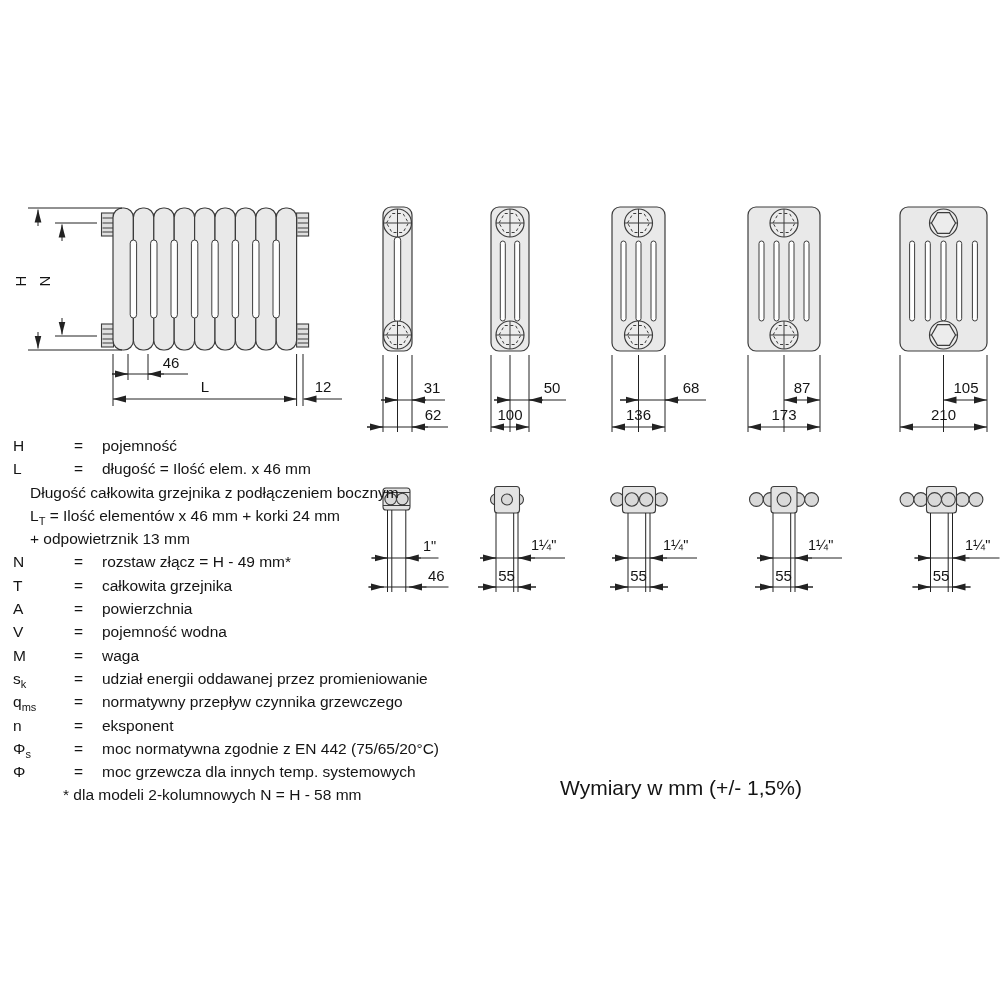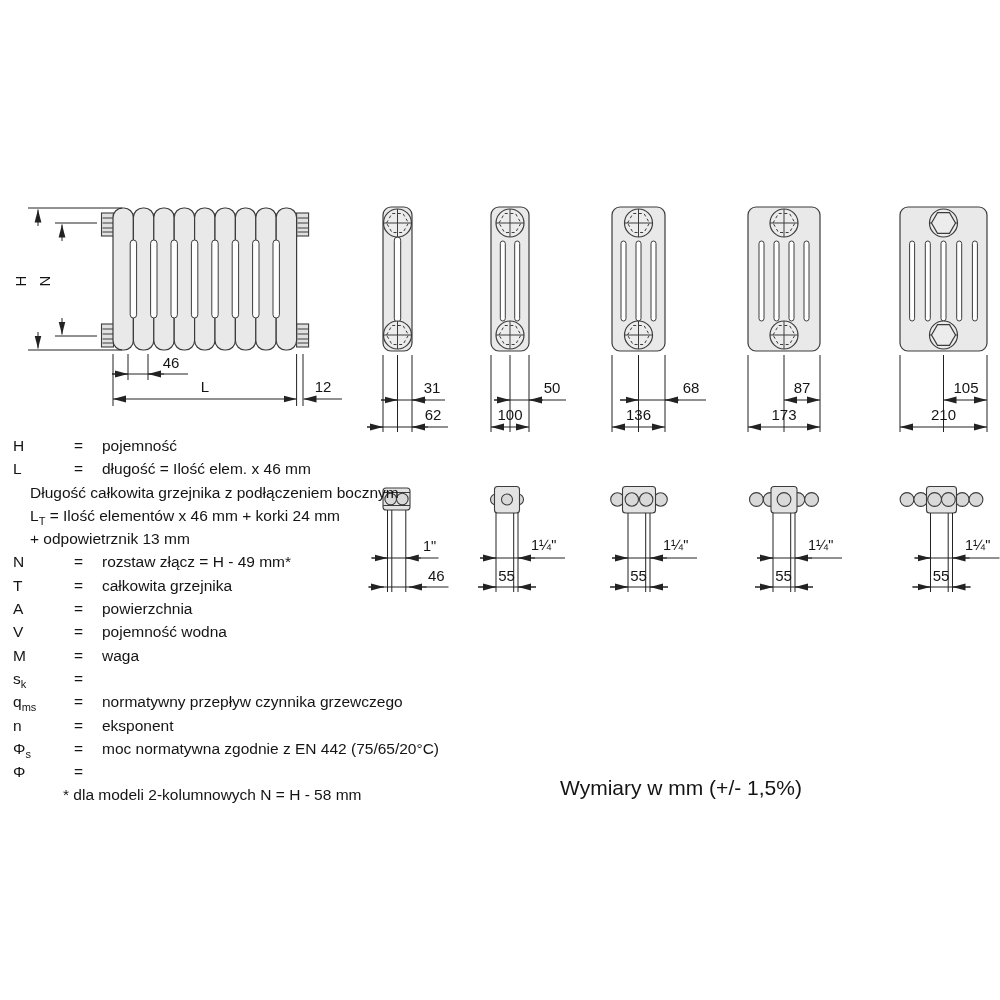--- a/index.html
+++ b/index.html
@@ -340,39 +340,41 @@
       <span class="desc">pojemność wodna</span>
     </div>
     <div class="lrow">
       <span class="sym"><span>M</span><sub class="lsub"></sub></span>
       <span class="eq">=</span>
       <span class="desc">waga</span>
     </div>
     <div class="lrow">
       <span class="sym"><span>s</span><sub class="lsub">k</sub></span>
       <span class="eq">=</span>
+      <span class="desc">udział energii oddawanej przez promieniowanie</span>
     </div>
     <div class="lrow">
       <span class="sym"><span>q</span><sub class="lsub">ms</sub></span>
       <span class="eq">=</span>
       <span class="desc">normatywny przepływ czynnika grzewczego</span>
     </div>
     <div class="lrow">
       <span class="sym"><span>n</span><sub class="lsub"></sub></span>
       <span class="eq">=</span>
       <span class="desc">eksponent</span>
     </div>
     <div class="lrow">
       <span class="sym"><span>Φ</span><sub class="lsub">s</sub></span>
       <span class="eq">=</span>
       <span class="desc">moc normatywna zgodnie z EN 442 (75/65/20°C)</span>
     </div>
     <div class="lrow">
       <span class="sym"><span>Φ</span><sub class="lsub"></sub></span>
       <span class="eq">=</span>
+      <span class="desc">moc grzewcza dla innych temp. systemowych</span>
     </div>
     <div class="lrow fnote">
       <span>* dla modeli 2-kolumnowych N = H - 58 mm</span>
     </div>
   </div>
 
   <div id="units-note">Wymiary w mm (+/- 1,5%)</div>
 </div>
 
 </body></html>

